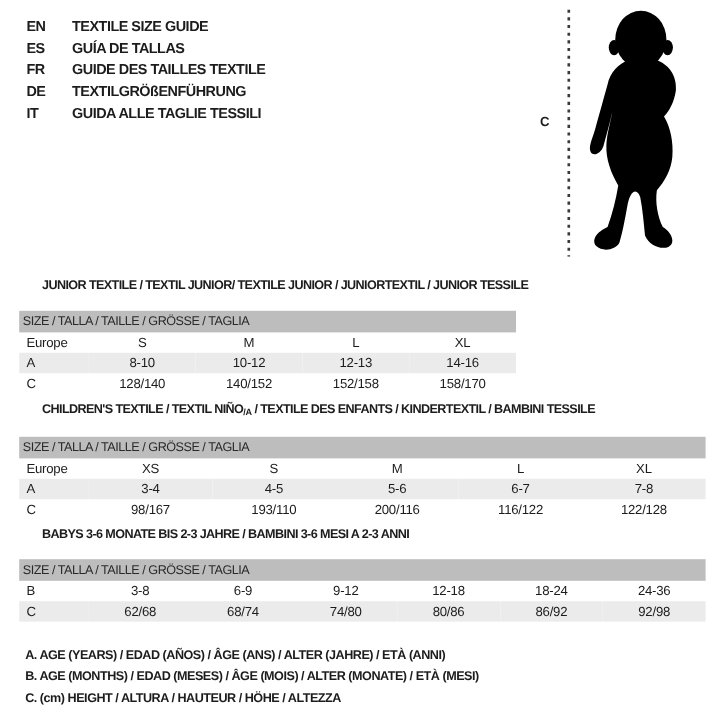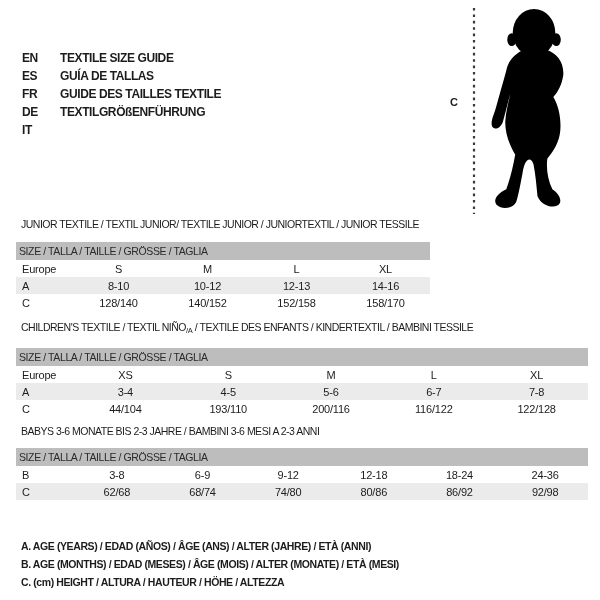--- a/index.html
+++ b/index.html
@@ -4,38 +4,38 @@
 <style>
   html,body{margin:0;padding:0;}
   body{
     width:600px;height:600px;background:#ffffff;position:relative;
     font-family:"Liberation Sans",sans-serif;color:#1c1c1c;
     -webkit-font-smoothing:antialiased;overflow:hidden;
   }
   .page{position:absolute;inset:0;}
 
   
-  .lang-list{position:absolute;top:13px;left:22px;margin-top:36px;}
+  .lang-list{position:absolute;top:13px;left:22px;}
   .lang-row{display:flex;height:18px;align-items:center;
     font-weight:bold;font-size:12px;letter-spacing:-0.4px;white-space:nowrap;}
   .lang-code{width:38px;flex:0 0 38px;}
 
   
   .figure-area{position:absolute;top:0;left:440px;width:160px;height:222px;}
   .measure-label{position:absolute;left:10px;top:96px;font-size:11px;font-weight:600;}
   .dash-line{position:absolute;left:32px;top:8px;}
   .baby-svg{position:absolute;left:42px;top:6px;}
 
   
   .tbl-block{position:absolute;left:16px;}
   .tbl-junior{top:218px;width:414px;}
   .tbl-children{top:321px;width:572px;}
   .tbl-babies{top:425px;width:572px;}
   .tbl-title{
-    margin:0;padding-left:5px;font-size:10.5px;font-weight:normal;
+    margin:14px;padding-left:5px;font-size:10.5px;font-weight:bold;
     letter-spacing:-0.5px;white-space:nowrap;line-height:13px;
   }
   .tbl-title .sub{font-size:7.5px;vertical-align:-2px;letter-spacing:-0.3px;}
   .size-table{width:100%;border-collapse:collapse;table-layout:fixed;margin-top:11px;}
   .tbl-babies .size-table{margin-top:10px;}
   .size-head{
     background:#bdbdbd;text-align:left;font-weight:normal;font-size:10.5px;
     letter-spacing:-0.4px;height:18px;padding:0 0 0 3px;color:#2a2a2a;white-space:nowrap;
   }
   .size-table td{
@@ -68,20 +68,21 @@
     <div class="lang-row">
       <span class="lang-code">FR</span>
       <span class="lang-title">GUIDE DES TAILLES TEXTILE</span>
     </div>
     <div class="lang-row">
       <span class="lang-code">DE</span>
       <span class="lang-title">TEXTILGRÖßENFÜHRUNG</span>
     </div>
     <div class="lang-row">
       <span class="lang-code">IT</span>
+      <span class="lang-title">GUIDA ALLE TAGLIE TESSILI</span>
     </div>
   </div>
 
   <div class="figure-area">
     <span class="measure-label">C</span>
     <svg class="dash-line" width="4" height="206" viewBox="0 0 4 206">
       <line x1="2" y1="0" x2="2" y2="206" stroke="#3a3a3a" stroke-width="2.2" stroke-dasharray="2.6 3.8"></line>
     </svg>
     <svg class="baby-svg" width="110" height="208" viewBox="0 0 110 210">
       <g fill="#000000">
@@ -183,21 +184,21 @@
         <tr>
           <td class="row-label">A</td>
           <td>3-4</td>
           <td>4-5</td>
           <td>5-6</td>
           <td>6-7</td>
           <td>7-8</td>
         </tr>
         <tr>
           <td class="row-label">C</td>
-          <td>44/104</td>
+          <td>98/167</td>
           <td>193/110</td>
           <td>200/116</td>
           <td>116/122</td>
           <td>122/128</td>
         </tr>
       </tbody>
     </table>
   </section>
 
   <section class="tbl-block tbl-babies">

